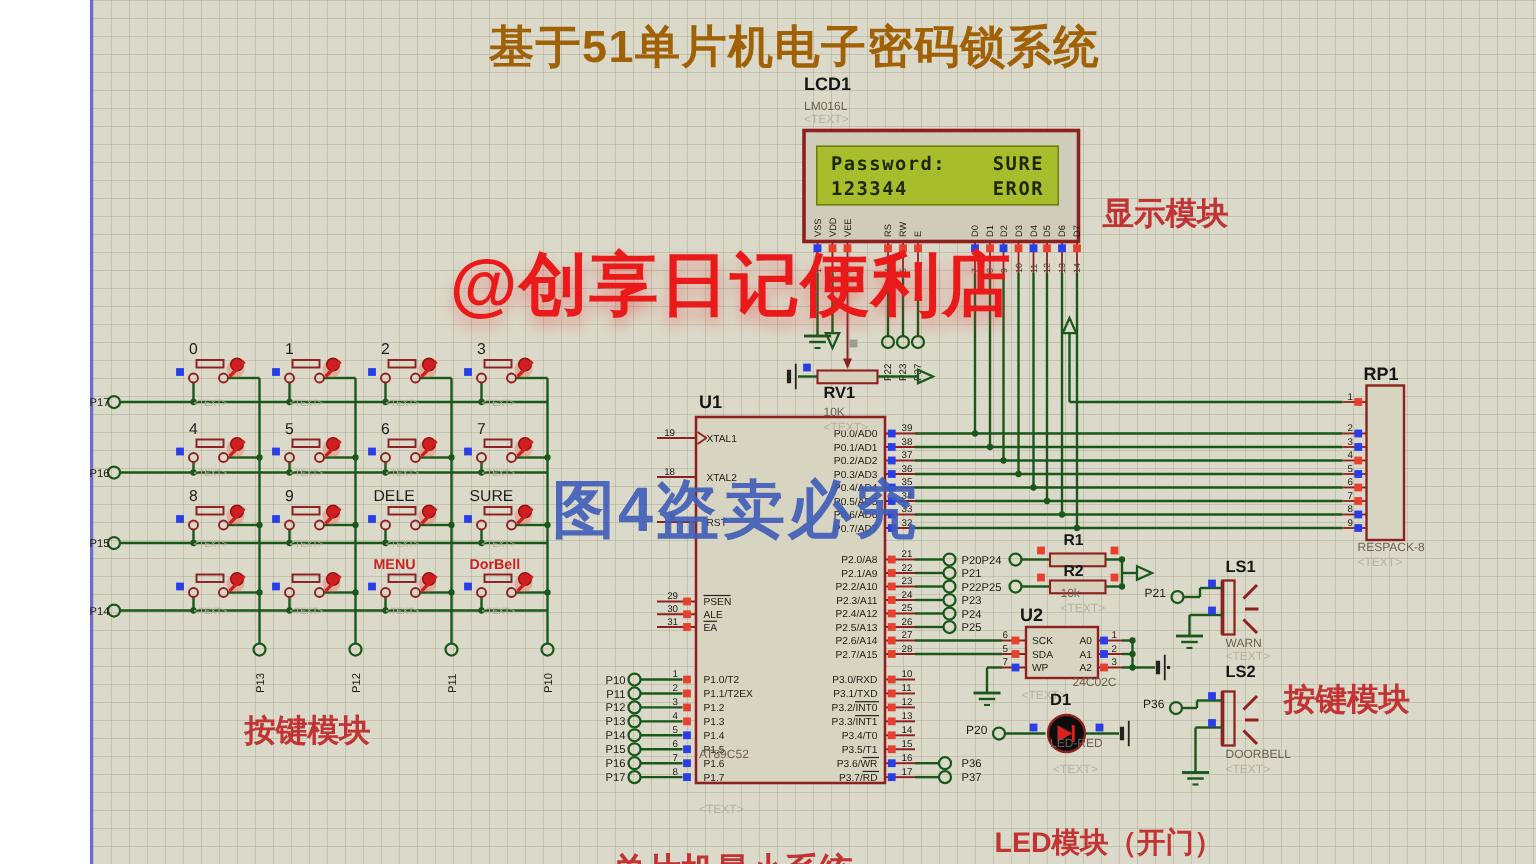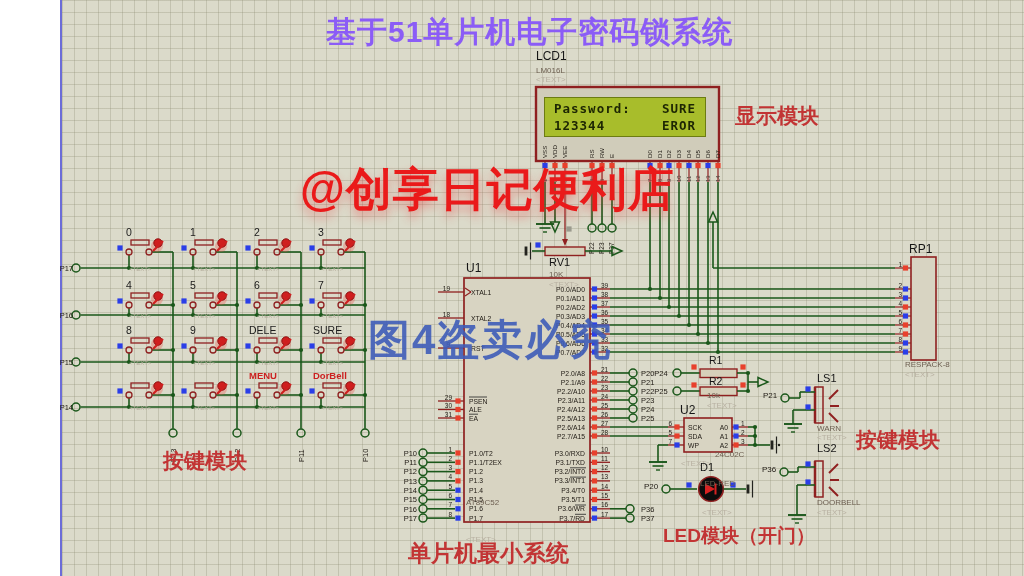--- a/index.html
+++ b/index.html
@@ -5,26 +5,26 @@
   html,body{margin:0;padding:0;}
   #stage{position:relative;width:1024px;height:576px;background:#ffffff;overflow:hidden;
          font-family:"Liberation Sans",sans-serif;}
   #sheet{position:absolute;left:62px;top:0;right:0;bottom:0;background-color:#dbdaca;
     background-image:linear-gradient(rgba(140,140,115,.30) 1px,transparent 1px),
                      linear-gradient(90deg,rgba(140,140,115,.30) 1px,transparent 1px);
     background-size:12px 12px;}
   #border-line{position:absolute;left:60px;top:0;width:2px;height:576px;background:#6c6cd8;}
   svg#sch{position:absolute;left:0;top:0;z-index:2;}
   .lb{position:absolute;z-index:3;white-space:nowrap;line-height:1.05;}
-  .ref{color:#161616;font-size:12px;font-weight:400;}
+  .ref{color:#161616;font-size:12px;font-weight:700;}
   .val{color:#6e6052;font-size:8px;}
   .ph{color:#b8b0a2;font-size:8px;}
   .nt{color:#1f1a14;font-size:8px;}
-  .title{color:#8b5cf6;font-size:30px;font-weight:bold;letter-spacing:1px;text-align:center;}
-  .module{color:#c23434;font-size:21px;font-weight:bold;}
+  .title{color:#a16207;font-size:30px;font-weight:bold;letter-spacing:1px;text-align:center;}
+  .module{color:#c23434;font-size:21px;font-weight:bold;margin-top:27px;}
   .wm-red{color:#ea1a1a;font-size:46px;font-weight:bold;letter-spacing:1px;z-index:5;
           text-shadow:0 6px 10px rgba(230,60,60,.45);}
   .wm-blue{color:rgba(62,92,184,.9);font-size:42px;font-weight:bold;letter-spacing:2px;z-index:5;}
   .lcdscr{position:absolute;left:544px;top:97px;width:162px;height:40px;z-index:3;
           background:#a8bd2b;border:1px solid #6c7c12;box-sizing:border-box;
           font-family:"DejaVu Sans Mono",monospace;font-weight:bold;color:#1d2603;
           font-size:12.5px;padding:2px 9px;display:flex;flex-direction:column;justify-content:space-around;}
   .lcdrow{display:flex;justify-content:space-between;letter-spacing:1px;}
 </style>
 </head>
@@ -740,21 +740,21 @@
   <div class="lb ref" style="left:709px;top:355px;font-size:10.5px">R1</div>
   <div class="lb ref" style="left:709px;top:376px;font-size:10.5px">R2</div>
   <div class="lb val" style="left:707px;top:392px">10k</div>
   <div class="lb ph" style="left:707px;top:402px">&lt;TEXT&gt;</div>
 
   <div class="lb ref" style="left:680px;top:404px">U2</div>
   <div class="lb val" style="left:715px;top:451px">24C02C</div>
   <div class="lb ph" style="left:681px;top:460px">&lt;TEXT&gt;</div>
 
   <div class="lb ref" style="left:700px;top:462px;font-size:11px">D1</div>
-  <div class="lb val" style="left:700px;top:480px">LED-RED</div>
+  <div class="lb val" style="left:700px;top:492px">LED-RED</div>
   <div class="lb ph" style="left:702px;top:509px">&lt;TEXT&gt;</div>
 
   <div class="lb ref" style="left:817px;top:373px;font-size:11px">LS1</div>
   <div class="lb val" style="left:817px;top:425px">WARN</div>
   <div class="lb ph" style="left:817px;top:434px">&lt;TEXT&gt;</div>
 
   <div class="lb ref" style="left:817px;top:443px;font-size:11px">LS2</div>
   <div class="lb val" style="left:817px;top:499px">DOORBELL</div>
   <div class="lb ph" style="left:817px;top:509px">&lt;TEXT&gt;</div>
 

